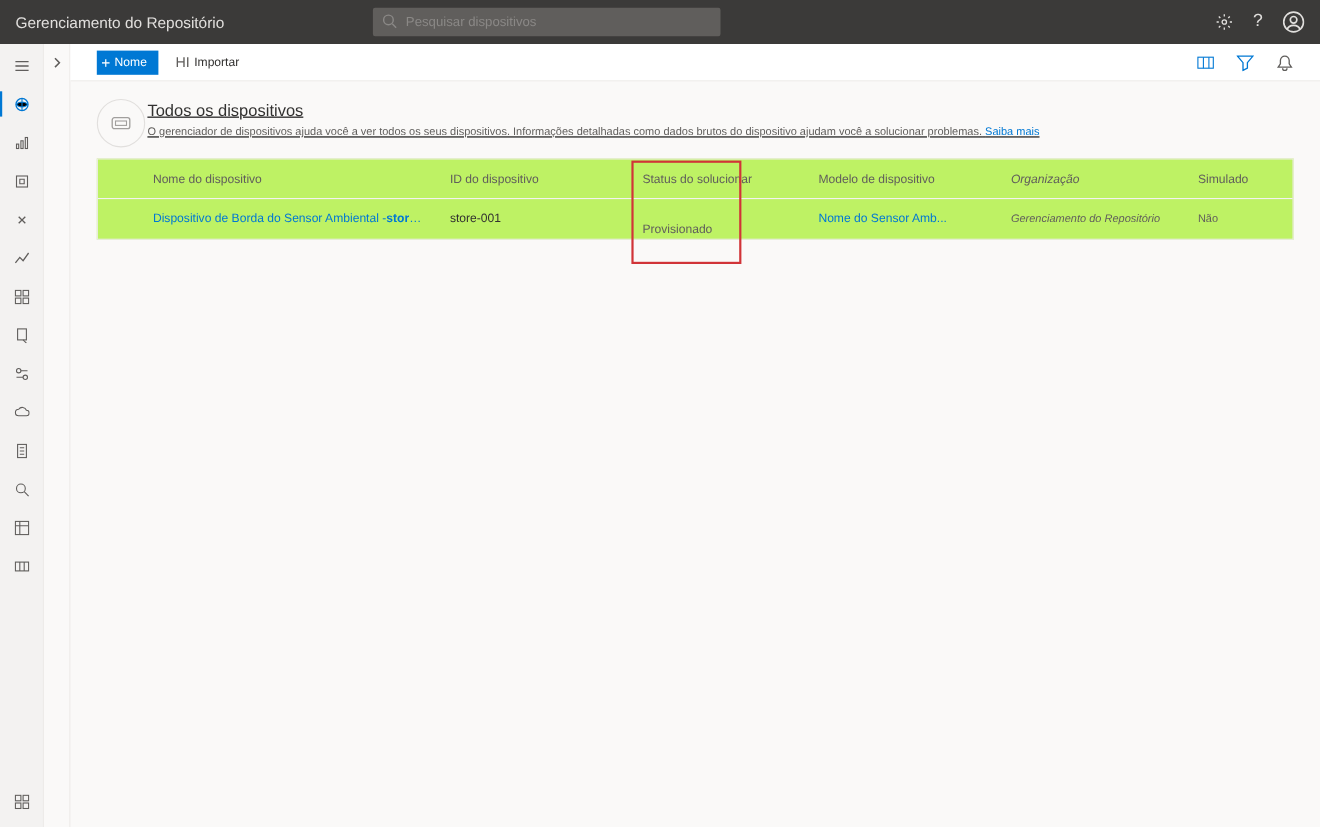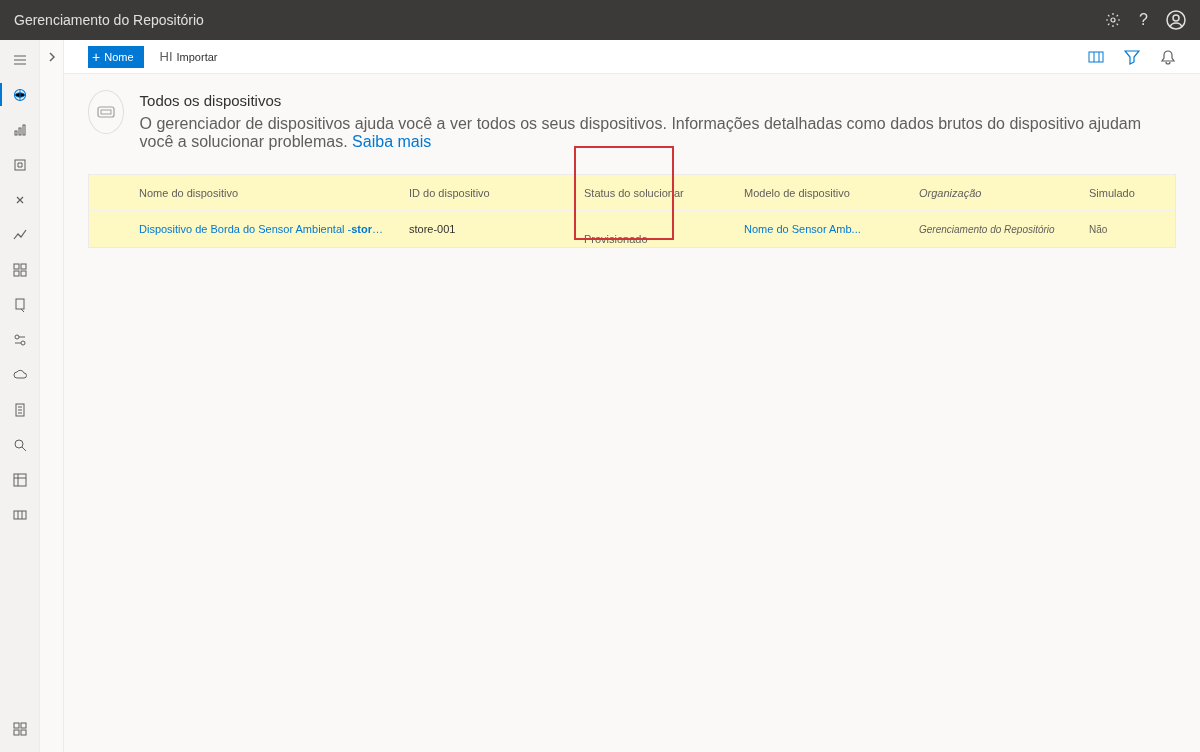--- a/index.html
+++ b/index.html
@@ -26,27 +26,27 @@
 .main { flex:1; display:flex; flex-direction:column; }
 .cmdbar { height:34px; background:#fff; border-bottom:1px solid #edebe9; display:flex; align-items:center; padding:0 24px; gap:16px; }
 .btn-new { height:22px; background:#0078d4; color:#fff; border:none; font-size:11px; padding:0 10px 0 4px; display:flex; align-items:center; gap:4px; cursor:pointer; }
 .btn-new .plus { font-size:14px; font-weight:300; }
 .btn-import { background:none; border:none; color:#323130; font-size:11px; display:flex; align-items:center; gap:4px; cursor:pointer; }
 .cmd-right { margin-left:auto; display:flex; gap:20px; align-items:center; }
 .cmd-right .ic { color:#0078d4; cursor:pointer; }
 .cmd-right .ic.gray { color:#605e5c; }
 
 .content { padding:16px 24px 0 24px; }
-.hdr { display:flex; gap:16px; margin-bottom:23px; }
+.hdr { display:flex; gap:2px; margin-bottom:10px;text-decoration:underline; }
 .hdr-icon { width:44px; height:44px; border:1px solid #e1dfdd; border-radius:50%; display:flex; align-items:center; justify-content:center; color:#a19f9d; }
 .hdr-txt .title { font-size:15px; color:#323130; margin-bottom:6px; margin-top:2px; }
-.hdr-txt .sub { font-size:16px; color:#605e5c; }
+.hdr-txt .sub { font-size:10px; color:#605e5c; }
 .hdr-txt .sub .link { color:#0078d4; cursor:pointer; }
 
-.table { background:#fef9c3; border:1px solid #edebe9; margin-top:6px; }
+.table { background:#bef264; border:1px solid #edebe9; margin-top:6px; }
 .row { display:flex; align-items:center; height:36px; font-size:11px; color:#323130; border-bottom:1px solid #f3f2f1; }
 .row.header { color:#605e5c; font-size:11px; }
 .row:last-child { border-bottom:none; }
 .cell { padding:0 10px; overflow:hidden; white-space:nowrap; text-overflow:ellipsis; }
 .c-check { width:40px; flex:none; display:flex; justify-content:center; }
 .c-name { width:270px; flex:none; }
 .c-id  { width:175px; flex:none; }
 .c-status { width:160px; flex:none; }
 .c-model { width:175px; flex:none; }
 .c-org { width:170px; flex:none;font-style:italic; }
@@ -56,20 +56,29 @@
 
 .highlight { position:absolute; border:2px solid #d13438; pointer-events:none; }
 
 svg { display:block; }
 </style>
 </head>
 <body>
 
 <div class="topbar">
   <span class="topbar-title">Gerenciamento do Repositório</span>
+  <div class="search-wrap">
+    <span class="search-icon">
+      <svg width="14" height="14" viewBox="0 0 16 16" fill="none">
+          <circle cx="7" cy="7" r="5" stroke="currentColor" stroke-width="1.5"></circle>
+          <line x1="11" y1="11" x2="15" y2="15" stroke="currentColor" stroke-width="1.5"></line>
+        </svg>
+    </span>
+    <input class="search" placeholder="Pesquisar dispositivos" style="">
+  </div>
   <div class="top-icons">
     <span class="icon">
       <svg width="16" height="16" viewBox="0 0 16 16" fill="none">
           <circle cx="8" cy="8" r="2" stroke="currentColor" stroke-width="1.2"></circle>
           <path d="M8 1v2M8 13v2M1 8h2M13 8h2M3 3l1.4 1.4M11.6 11.6L13 13M13 3l-1.4 1.4M4.4 11.6L3 13" stroke="currentColor" stroke-width="1.2"></path>
         </svg>
     </span>
     <span class="icon" style="font-size:16px;">?</span>
     <span class="icon">
       <svg width="20" height="20" viewBox="0 0 20 20" fill="none">

